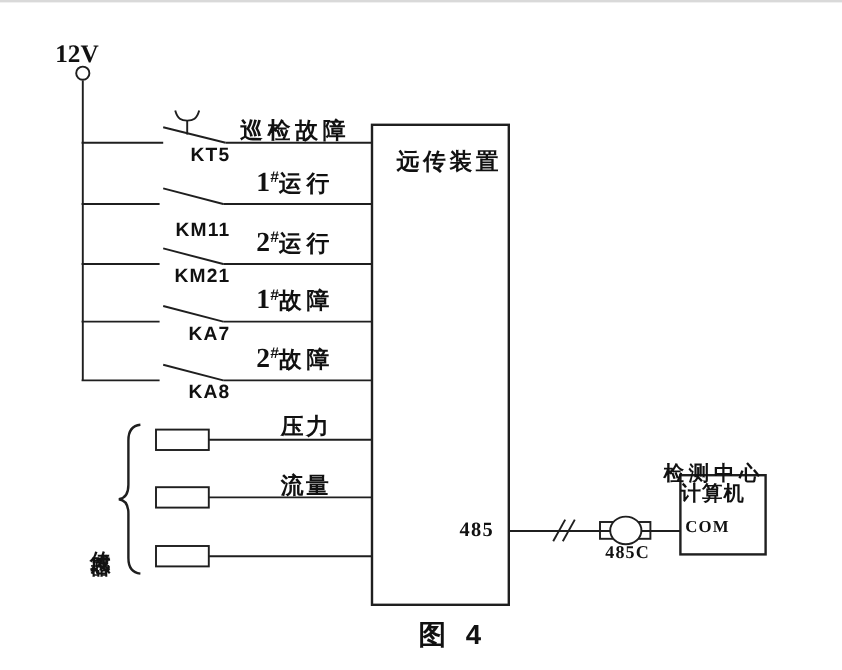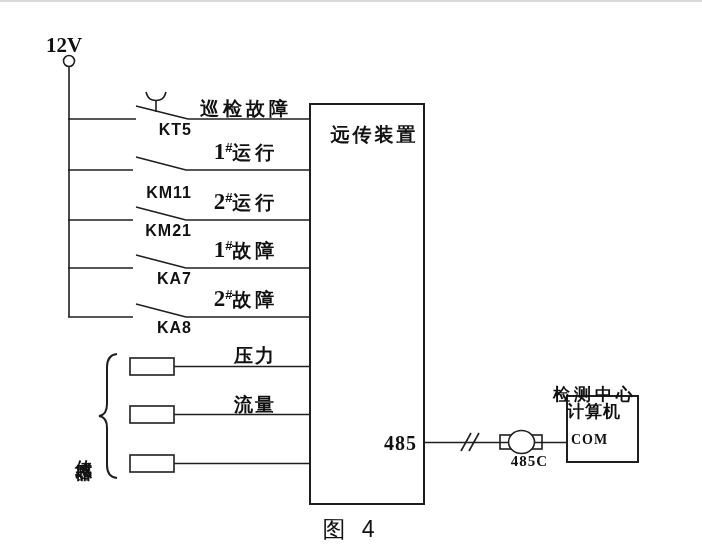--- a/index.html
+++ b/index.html
@@ -25,34 +25,34 @@
   .sig-4 { top:284px; }
 
   .relay { left:134px; width:58px; text-align:right; font-weight:bold; font-size:16px; letter-spacing:1px; }
   .relay-0 { top:119px; }
   .relay-1 { top:170px;margin-top:12px; }
   .relay-2 { top:220px; }
   .relay-3 { top:268px; }
   .relay-4 { top:317px; }
 
   .device-label { left:324px; width:101px; top:120px; text-align:center; font-weight:bold; font-size:19px; letter-spacing:3px; }
-  .port485 { left:383px; width:35px; top:430px; text-align:center; font-family:"Liberation Serif", serif; font-weight:bold; font-size:20px; letter-spacing:1px; }
+  .port485 { left:383px; width:35px; top:430px; text-align:left; font-family:"Liberation Serif", serif; font-weight:bold; font-size:17px; letter-spacing:1px; }
 
   .sensor-group { left:72px; top:386px; height:66px; writing-mode:vertical-rl; text-orientation:upright; font-weight:bold; font-size:17px; letter-spacing:3px; }
   .chan { left:224px; width:62px; text-align:center; font-weight:bold; font-size:19px; letter-spacing:2px; }
   .chan-0 { top:341px; }
   .chan-1 { top:390px; }
   .chan-2 { top:438px; }
 
-  .converter-label { left:498px; width:50px; top:451px; text-align:right; font-family:"Liberation Serif", serif; font-weight:bold; font-size:15px; letter-spacing:1px; }
+  .converter-label { left:498px; width:50px; top:451px; text-align:center; font-family:"Liberation Serif", serif; font-weight:bold; font-size:15px; letter-spacing:1px; }
   .center-title { left:553px; top:369px; font-weight:bold; font-size:17px; letter-spacing:4px;margin-top:12px; }
   .computer-label { left:567px; width:53px; top:398px; text-align:right; font-weight:bold; font-size:17px; letter-spacing:1px; }
   .com-port { left:571px; top:430px; font-family:Liberation Serif, serif; font-weight:bold; font-size:14px; letter-spacing:1px; }
 
-  .caption { left:296px; width:110px; top:512px; text-align:center; font-weight:normal; font-size:23px; letter-spacing:5px; }
+  .caption { left:296px; width:110px; top:512px; text-align:right; font-weight:bold; font-size:23px; letter-spacing:5px; }
 </style>
 </head>
 <body>
 
 <div class="canvas">
 
   <svg class="lines-svg" width="702" height="558" viewBox="0 0 702 558" fill="none" stroke="#1f1f1f" stroke-width="1.6">
 
     <g>
       <circle cx="69" cy="59" r="5.5"></circle>

